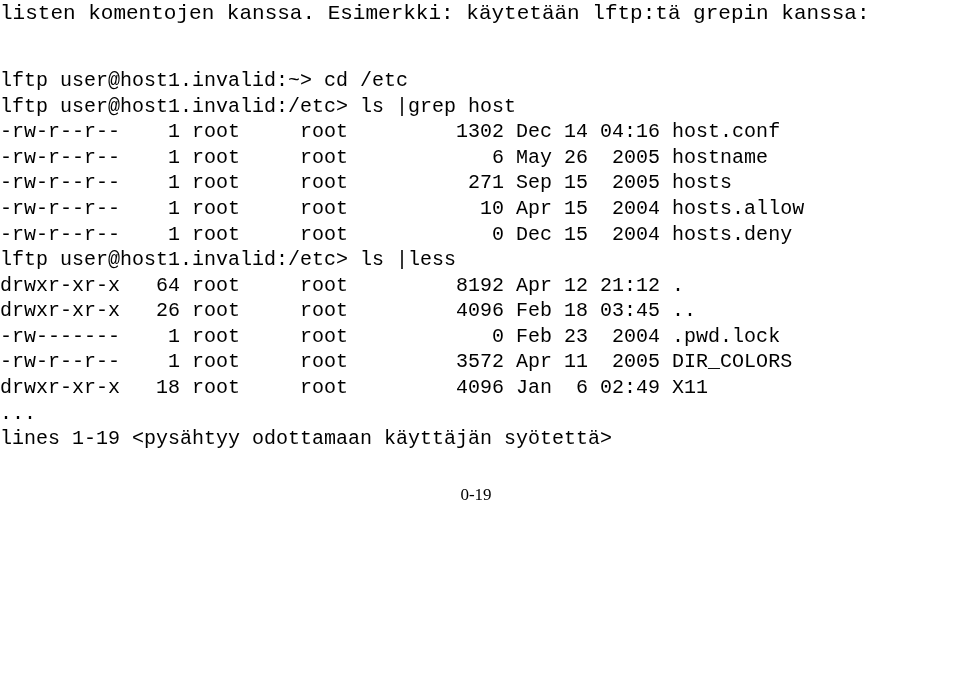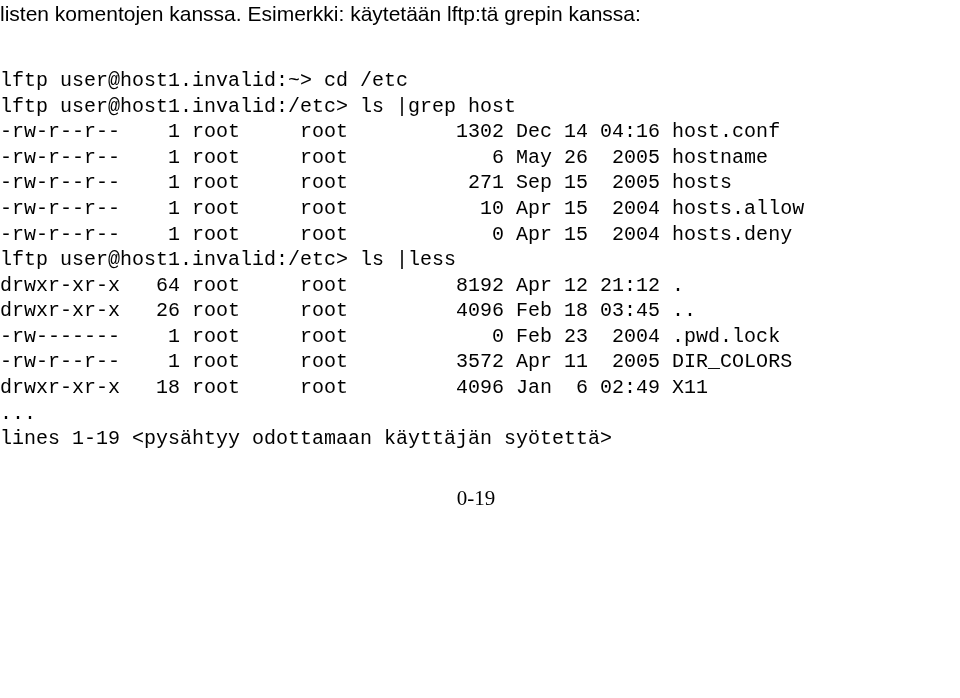--- a/index.html
+++ b/index.html
@@ -11,33 +11,33 @@
     line-height: 1.35;
     color: #000000;
     width: 960px;
     height: 698px;
     overflow: hidden;
   }
   .page {
     padding: 0 8px 0 0;
   }
   .prose {
-    font-family: Liberation Sans, sans-serif;
+    font-family: Liberation Mono, monospace;
   }
   .mono {
     font-family: "Courier New", Courier, monospace;
     font-size: 20px;
     white-space: pre;
     line-height: 1.28;
     letter-spacing: 0px;
   }
   .footer {
     text-align: center;
     font-family: "Times New Roman", Times, serif;
-    font-size: 21px;
+    font-size: 17px;
     margin-top: 18px;
   }
   .block {
     margin: 0;
   }
   .gap {
     height: 14px;
   }
   .indent {
     padding-left: 0px;
@@ -52,21 +52,21 @@
 
   <div class="gap"></div>
 
   <div class="mono indent">
 <span>lftp user@host1.invalid:~&gt; cd /etc</span>
 <span>lftp user@host1.invalid:/etc&gt; ls |grep host</span>
 <span>-rw-r--r--    1 root     root         1302 Dec 14 04:16 host.conf</span>
 <span>-rw-r--r--    1 root     root            6 May 26  2005 hostname</span>
 <span>-rw-r--r--    1 root     root          271 Sep 15  2005 hosts</span>
 <span>-rw-r--r--    1 root     root           10 Apr 15  2004 hosts.allow</span>
-<span>-rw-r--r--    1 root     root            0 Apr 15  2004 hosts.deny</span>
+<span>-rw-r--r--    1 root     root            0 Dec 15  2004 hosts.deny</span>
 <span>lftp user@host1.invalid:/etc&gt; ls |less</span>
 <span>drwxr-xr-x   64 root     root         8192 Apr 12 21:12 .</span>
 <span>drwxr-xr-x   26 root     root         4096 Feb 18 03:45 ..</span>
 <span>-rw-------    1 root     root            0 Feb 23  2004 .pwd.lock</span>
 <span>-rw-r--r--    1 root     root         3572 Apr 11  2005 DIR_COLORS</span>
 <span>drwxr-xr-x   18 root     root         4096 Jan  6 02:49 X11</span>
 <span>...</span>
 <span>lines 1-19 &lt;pysähtyy odottamaan käyttäjän syötettä&gt;</span></div>
 
   <div class="gap"></div>

